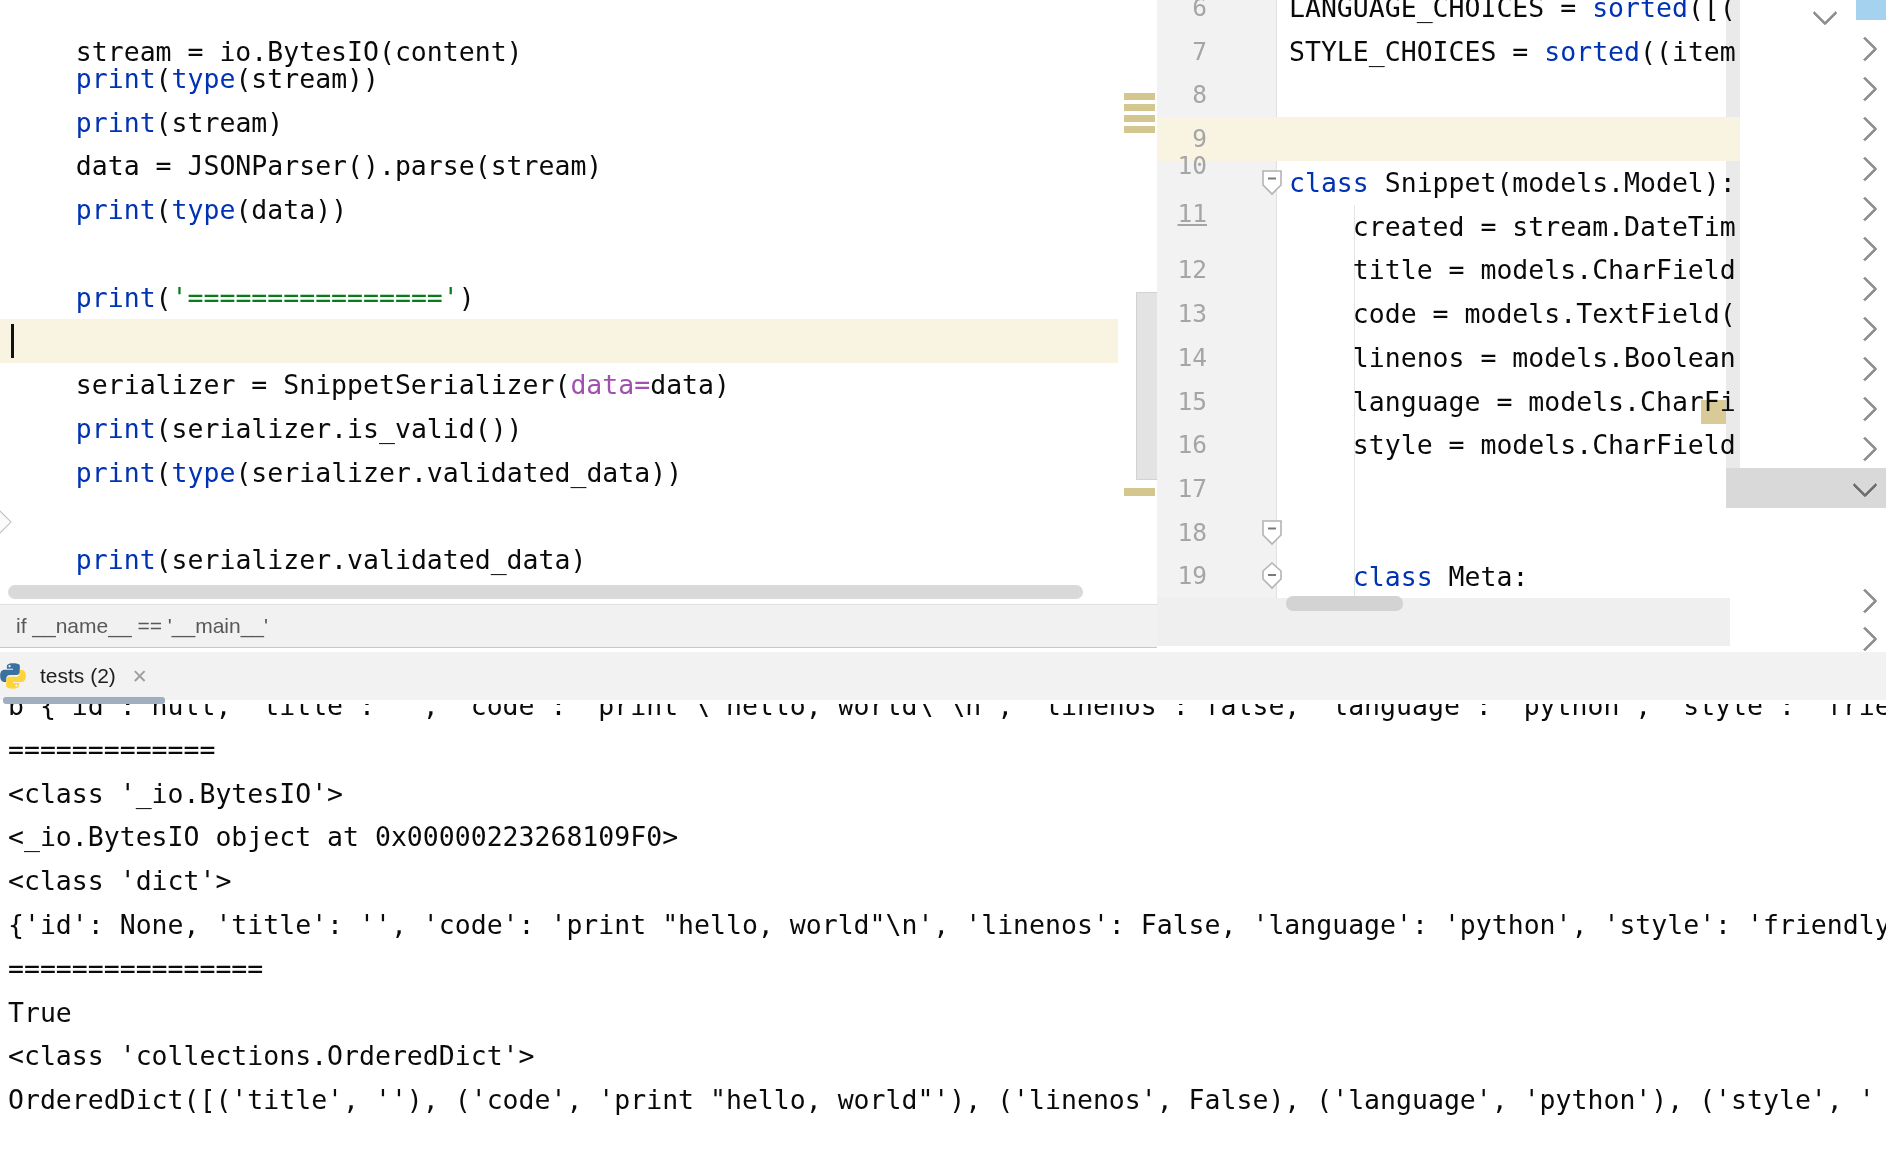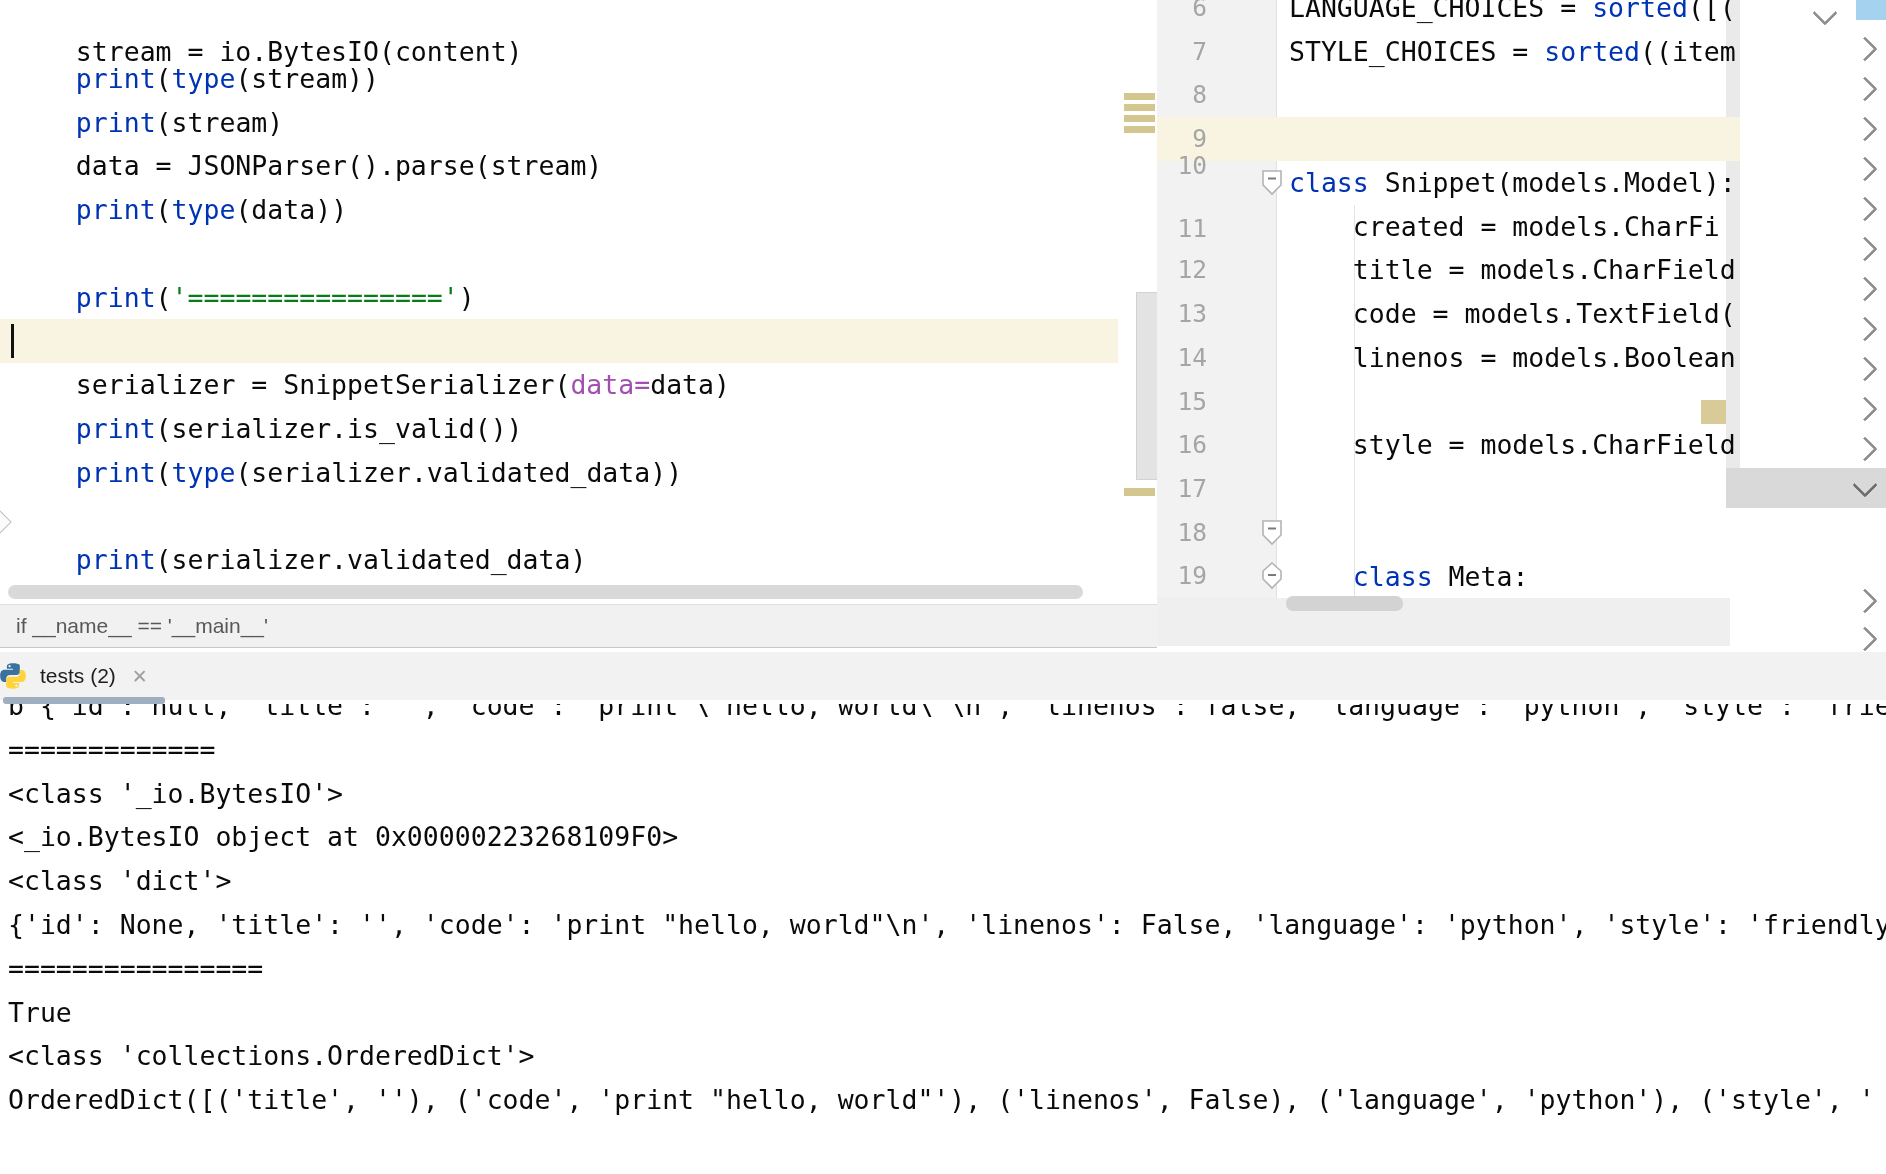--- a/index.html
+++ b/index.html
@@ -133,21 +133,21 @@
 <div class="rrow" style="top: 117.2px;"></div>
     <div class="lnum" style="top: -13.96px;">6</div>
     <div class="lnum" style="top: 29.76px;">7</div>
     <div class="lnum" style="top: 73.48px;">8</div>
     <div class="lnum" style="top: 117.2px;">9</div>
     <div class="lnum" style="top: 144px;">10</div>
     <div class="fold" style="top: 168.92px;"><svg width="24" height="28" viewBox="0 0 24 28">
         <path d="M3 2 h18 v14 l-9 9 l-9 -9 z" fill="#fff" stroke="#B3B3B3" stroke-width="1.6"></path>
         <line x1="8" y1="9.5" x2="16" y2="9.5" stroke="#7A7A7A" stroke-width="2"></line>
       </svg></div>
-    <div class="lnum" style="top: 207px;">11</div>
+    <div class="lnum" style="top: 192px; text-decoration: underline;">11</div>
     <div class="lnum" style="top: 248.36px;">12</div>
     <div class="lnum" style="top: 292.08px;">13</div>
     <div class="lnum" style="top: 335.8px;">14</div>
     <div class="lnum" style="top: 379.52px;">15</div>
     <div class="lnum" style="top: 423.24px;">16</div>
     <div class="lnum" style="top: 466.96px;">17</div>
     <div class="lnum" style="top: 510.68px;">18</div>
     <div class="fold" style="top: 518.68px;"><svg width="24" height="28" viewBox="0 0 24 28">
         <path d="M3 2 h18 v14 l-9 9 l-9 -9 z" fill="#fff" stroke="#B3B3B3" stroke-width="1.6"></path>
         <line x1="8" y1="9.5" x2="16" y2="9.5" stroke="#7A7A7A" stroke-width="2"></line>
@@ -156,21 +156,22 @@
     <div class="fold" style="top: 562.4px;"><svg width="24" height="28" viewBox="0 0 24 28">
         <path d="M12 1 l9 8 v8 l-9 9 l-9 -9 v-8 z" fill="#fff" stroke="#B3B3B3" stroke-width="1.6"></path>
         <line x1="8" y1="13" x2="16" y2="13" stroke="#7A7A7A" stroke-width="2"></line>
       </svg></div>
     <div class="rclip">
       <div class="codeline mono" style="top: -13.96px;"><span>LANGUAGE_CHOICES = </span><span class="k">sorted</span><span>([(</span></div>
       <div class="codeline mono" style="top: 29.76px;"><span>STYLE_CHOICES = </span><span class="k">sorted</span><span>((item</span></div>
       <div class="codeline mono" style="top: 73.48px;"></div>
       <div class="codeline mono" style="top: 117.2px;"></div>
       <div class="codeline mono" style="top: 160.92px;"><span class="k">class</span><span> Snippet(models.Model):</span></div>
-      <div class="codeline mono" style="top: 204.64px;"><span>    created = models.CharFi</span></div>
+      <div class="codeline mono" style="top: 204.64px;"><span>    created = stream.DateTim</span></div>
       <div class="codeline mono" style="top: 248.36px;"><span>    title = models.CharField</span></div>
       <div class="codeline mono" style="top: 292.08px;"><span>    code = models.TextField(</span></div>
       <div class="codeline mono" style="top: 335.8px;"><span>    linenos = models.Boolean</span></div>
+      <div class="codeline mono" style="top: 379.52px;"><span>    language = models.CharFi</span></div>
       <div class="codeline mono" style="top: 423.24px;"><span>    style = models.CharField</span></div>
       <div class="codeline mono" style="top: 466.96px;"></div>
       <div class="codeline mono" style="top: 510.68px; margin-top: 44px;"><span>    </span><span class="k">class</span><span> Meta:</span></div>
     </div>
   </div>
 
 </body></html>

